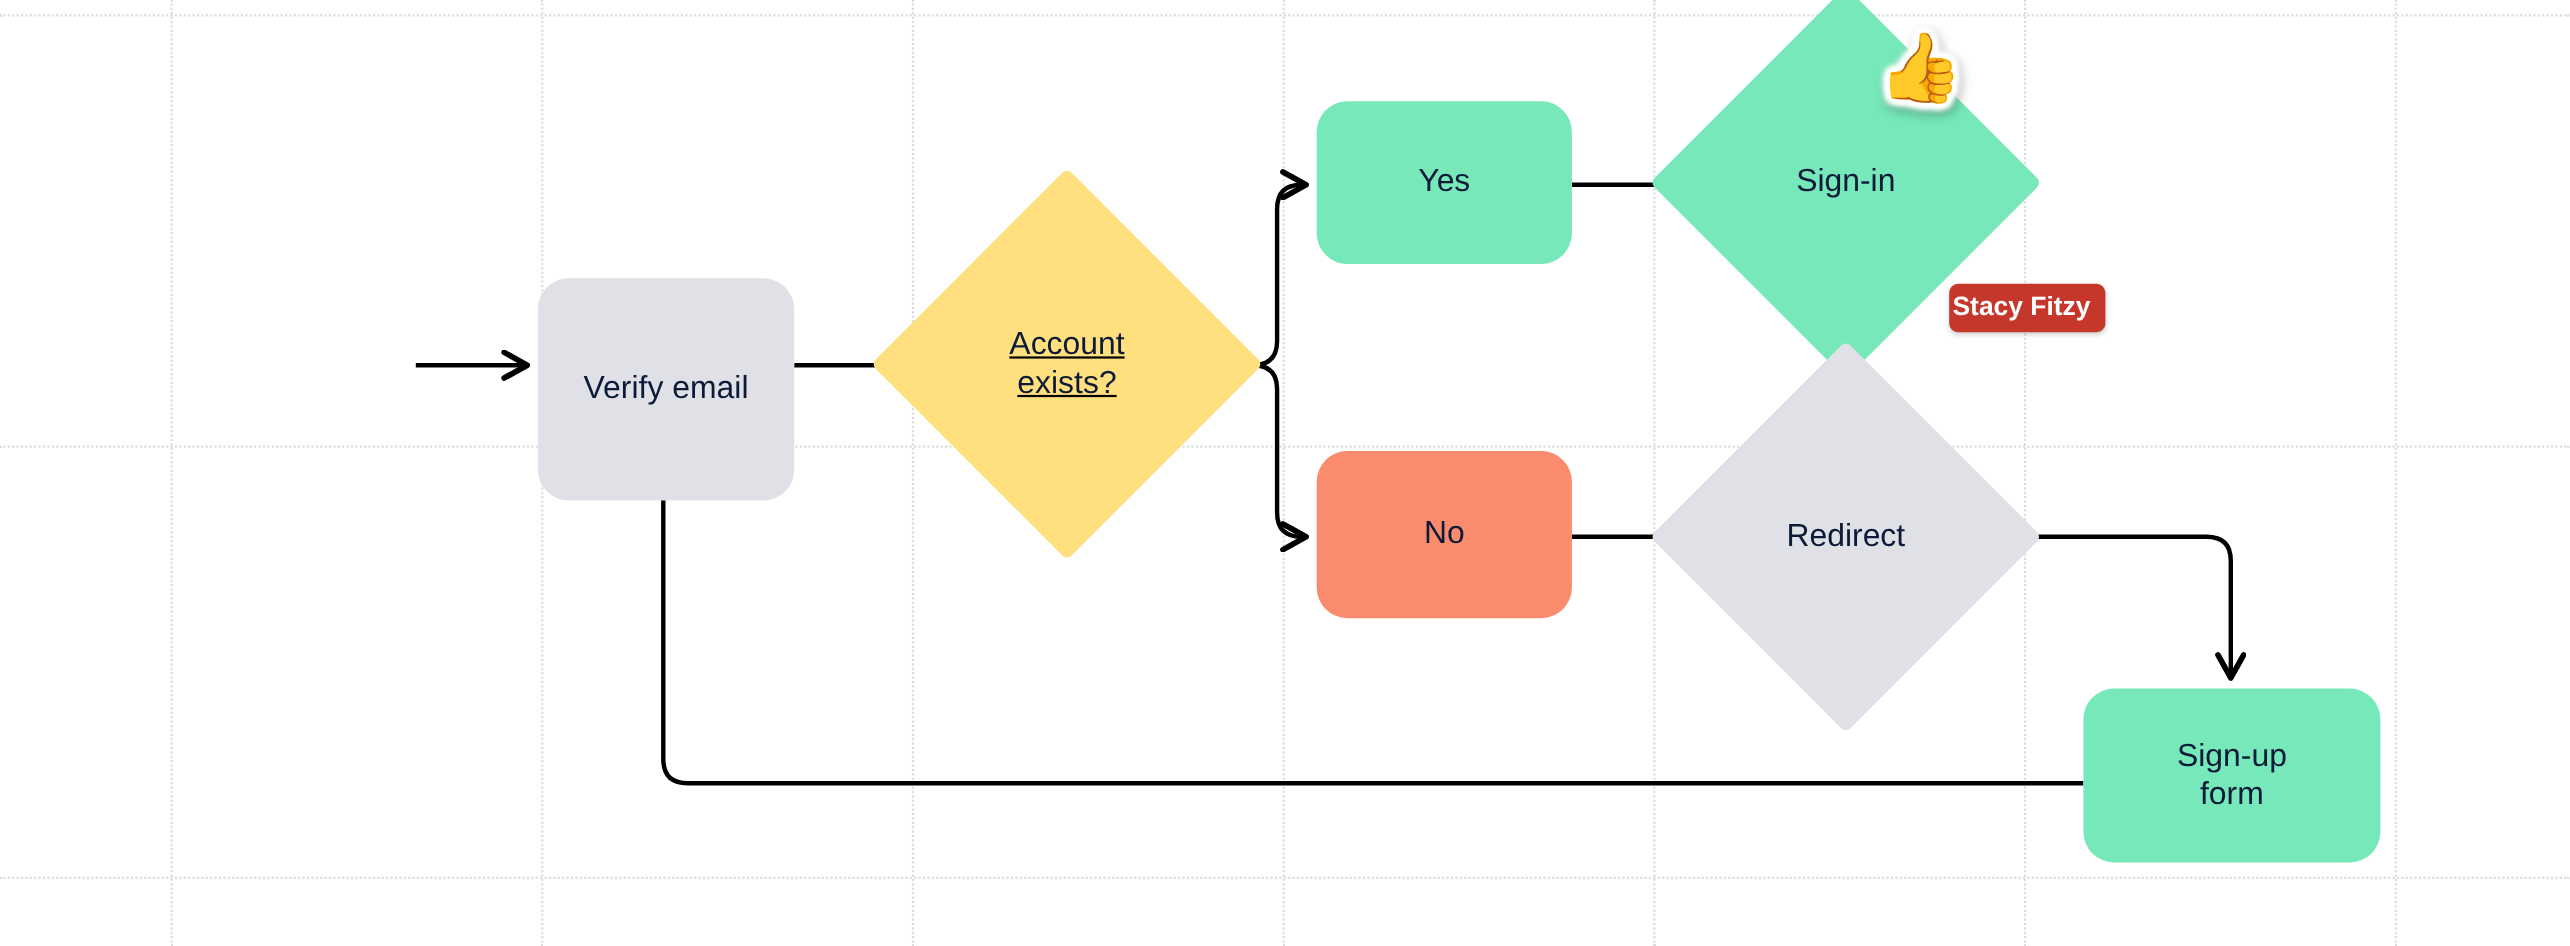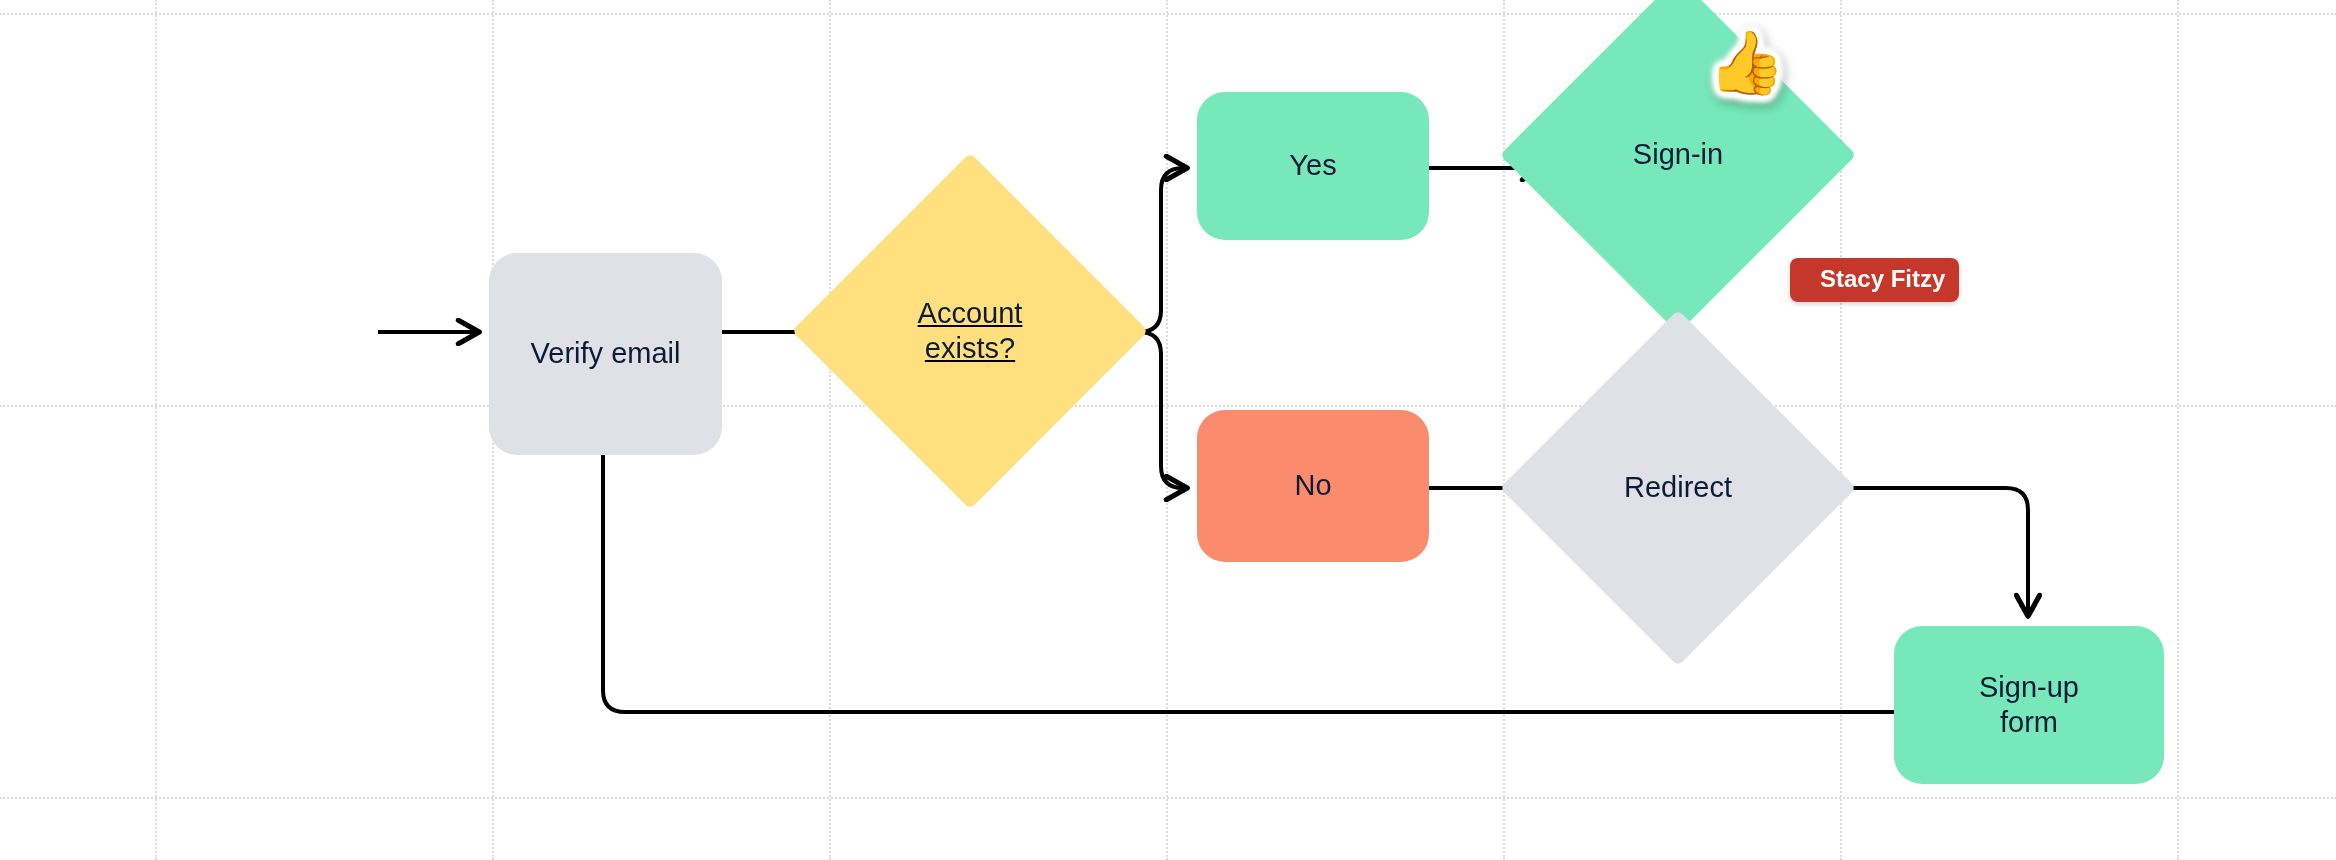--- a/index.html
+++ b/index.html
@@ -91,23 +91,23 @@
     position: absolute;
     z-index: 30;
   }
   #cursor-arrow {
     position: absolute;
     left: 0; top: 0;
     width: 0; height: 0;
   }
   #cursor-label {
     position: absolute;
-    left: 32px;
+    left: 14px;
     top: 26px;
-    padding: 7px 14px 9px 30px;
+    padding: 7px 14px 9px 3px;
     border-radius: 8px;
     color: #ffffff;
     font-size: 24px;
     font-weight: bold;
     white-space: nowrap;
     font-family: "Liberation Sans", sans-serif;
     box-shadow: 0 2px 5px rgba(0,0,0,0.18);
   }
 </style>
 </head>
@@ -164,21 +164,21 @@
 
   <div class="node-diamond-wrap" style="left:844px; top:205px; width:252px; height:252px;text-decoration:underline;">
     <div class="node-diamond-shape" style="background:#ffdf7e;"></div>
     <div class="node-diamond-label">Account<br>exists?</div>
   </div>
 
   <div class="node node-rect" style="left:1197px; top:92px; width:232px; height:148px; background:#76e8b9;">
     <span>Yes</span>
   </div>
 
-  <div class="node-diamond-wrap" style="left:1552px; top:29px; width:252px; height:252px;">
+  <div class="node-diamond-wrap" style="left:1552px; top:40px; width:252px; height:252px;">
     <div class="node-diamond-shape" style="background:#76e8b9;"></div>
     <div class="node-diamond-label">Sign-in</div>
   </div>
 
   <div class="node node-rect" style="left:1197px; top:410px; width:232px; height:152px; background:#fb8b6d;">
     <span>No</span>
   </div>
 
   <div class="node-diamond-wrap" style="left:1552px; top:362px; width:252px; height:252px;">
     <div class="node-diamond-shape" style="background:#dfe1e6;"></div>

